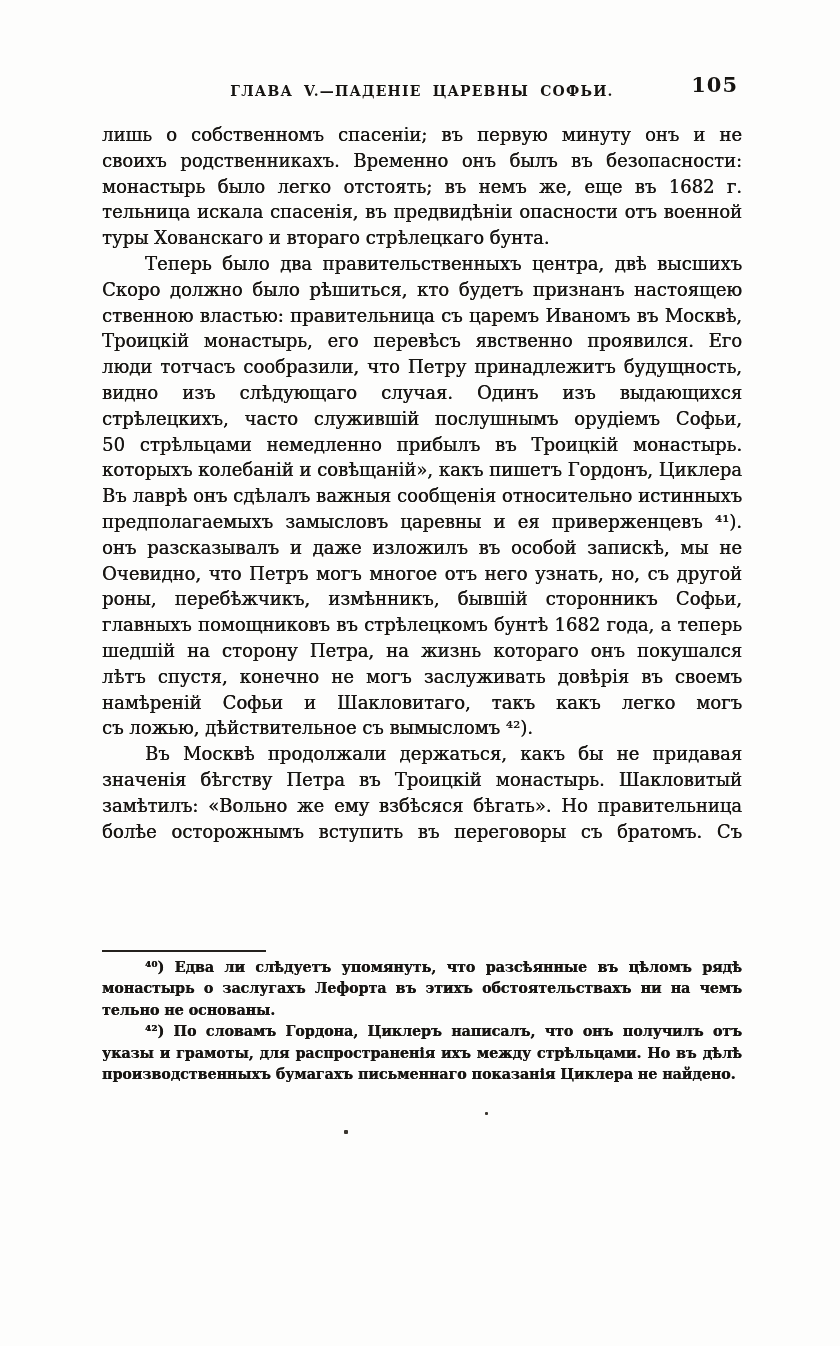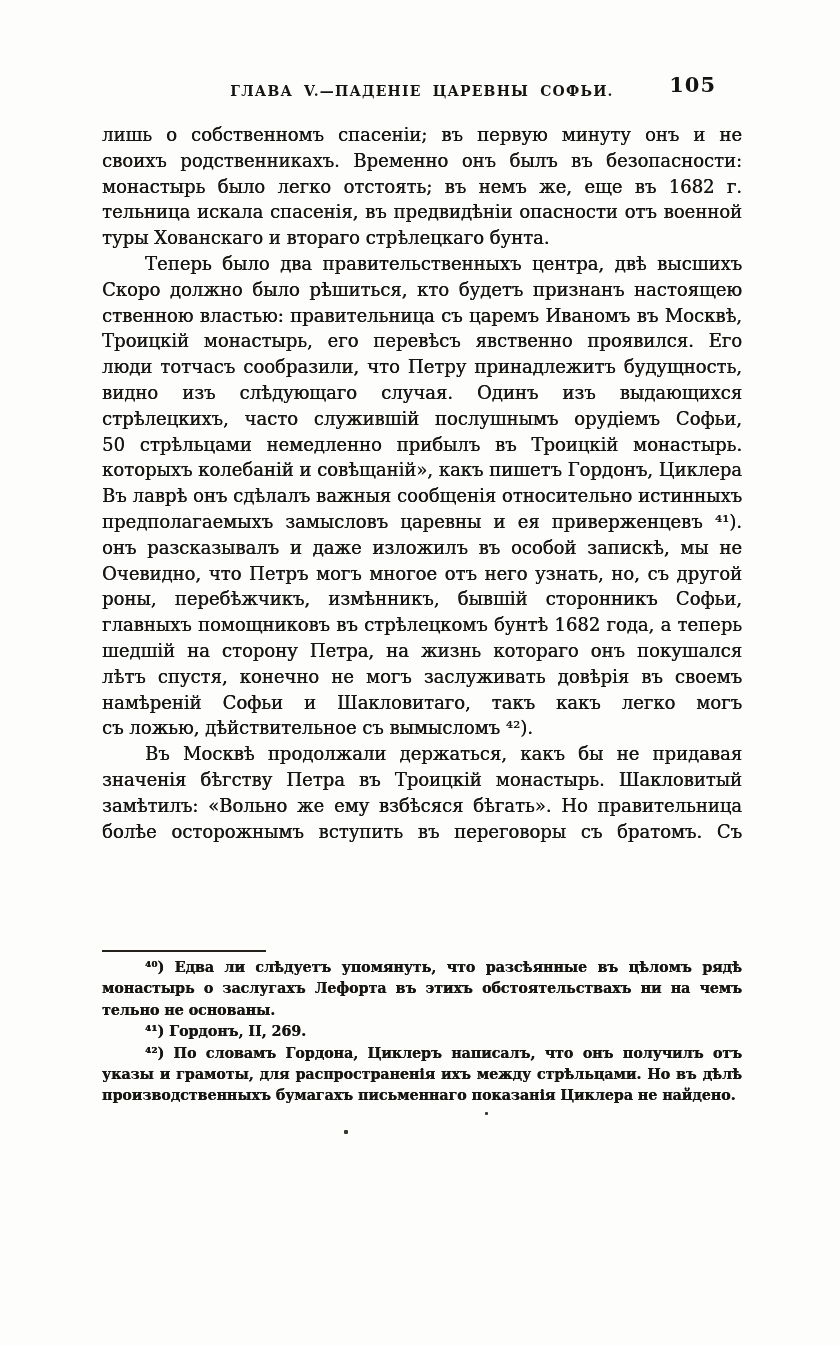--- a/index.html
+++ b/index.html
@@ -29,21 +29,21 @@
     font-size: 14px;
     font-weight: bold;
     letter-spacing: 1.2px;
     word-spacing: 5px;
     line-height: 26px;
     color: #161411;
   }
   .page-number {
     position: absolute;
     top: -6px;
-    right: 26px;
+    right: 4px;
     font-size: 21px;
     font-weight: bold;
     letter-spacing: 1px;
     color: #161411;
   }
   .main-text {
     position: absolute;
     top: 122px;
     left: 102px;
     width: 640px;
@@ -138,21 +138,20 @@
       <div class="line">замѣтилъ: «Вольно же ему взбѣсяся бѣгать». Но правительница считала</div>
       <div class="line">болѣе осторожнымъ вступить въ переговоры съ братомъ. Съ цѣлью войти</div>
     </div>
 
   <div class="footnote-rule"></div>
 
   <div class="footnotes">
       <div class="fline indent">⁴⁰) Едва ли слѣдуетъ упомянуть, что разсѣянные въ цѣломъ рядѣ книгъ</div>
       <div class="fline">монастырь о заслугахъ Лефорта въ этихъ обстоятельствахъ ни на чемъ рѣши-</div>
       <div class="fline para-end">тельно не основаны.</div>
-      <div class="fline indent para-end">⁴¹) Гордонъ, II, 269.</div>
       <div class="fline indent">⁴²) По словамъ Гордона, Циклеръ написалъ, что онъ получилъ отъ Софьи</div>
       <div class="fline">указы и грамоты, для распространенія ихъ между стрѣльцами. Но въ дѣлѣ о</div>
       <div class="fline para-end">производственныхъ бумагахъ письменнаго показанія Циклера не найдено.</div>
     </div>
 
   <div class="speck speck-1"></div>
   <div class="speck speck-2"></div>
 
 </div>
 

